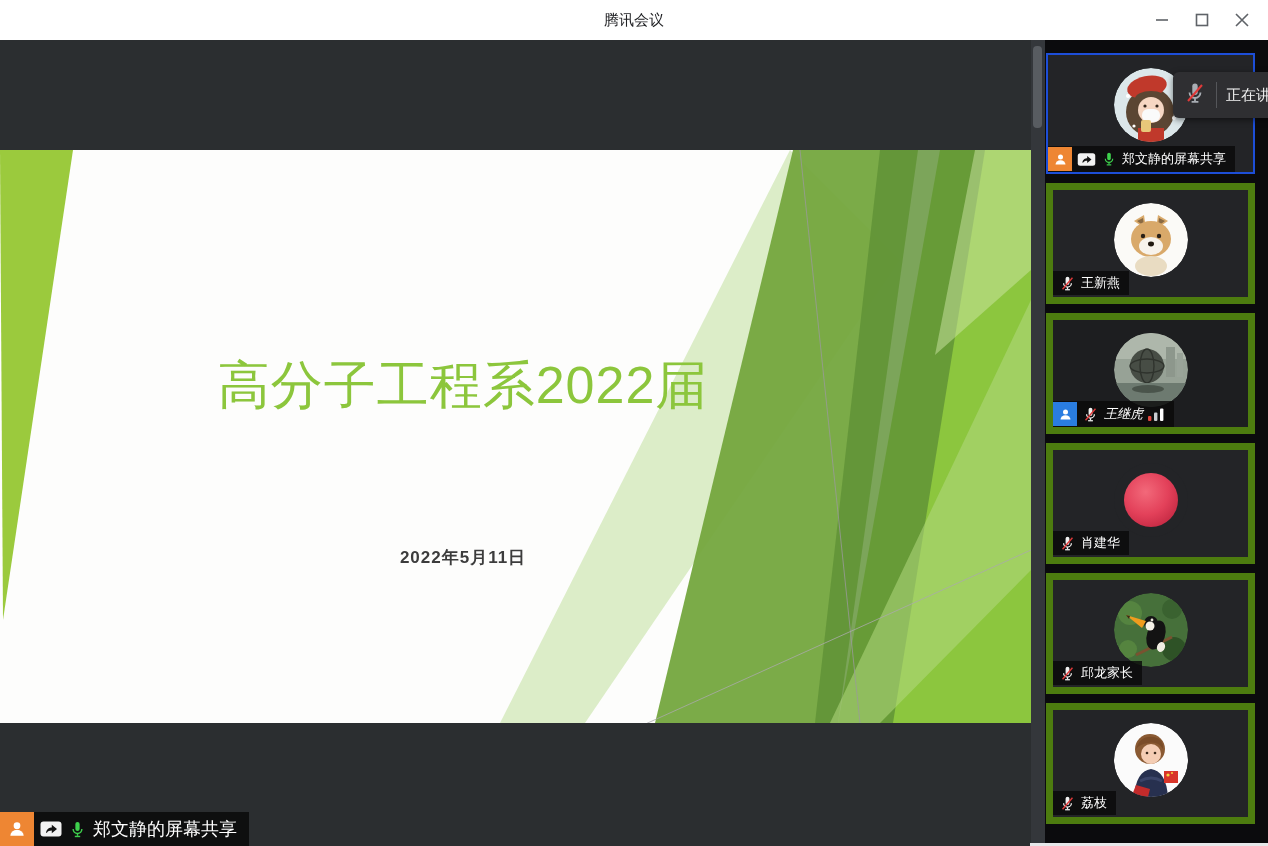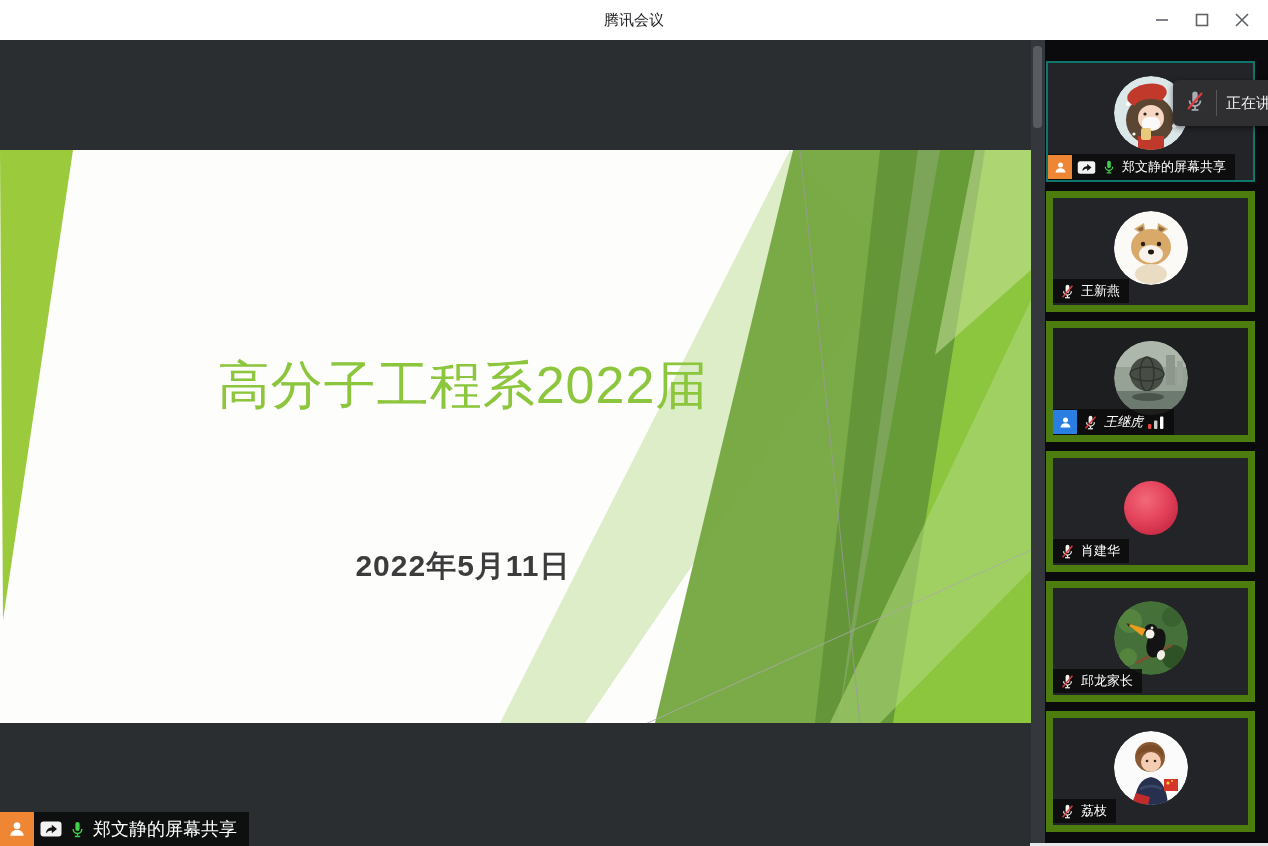--- a/index.html
+++ b/index.html
@@ -14,42 +14,42 @@
   .controls { position:absolute; right:6px; top:0; height:40px; display:flex; align-items:center; }
   .ctrl { width:40px; height:40px; display:flex; align-items:center; justify-content:center; cursor:default; }
 
   
   .main { position:absolute; left:0; top:40px; width:1031px; height:806px; background:#2b2e30; overflow:hidden; }
   .slide { position:absolute; left:0; top:110px; width:1031px; height:573px; background:#fdfdfc; overflow:hidden; }
   .slide svg.deco { position:absolute; left:0; top:0; }
   .slide-title { position:absolute; left:0; top:202px; width:926px; text-align:center;
                  font-size:52px; line-height:1.3; color:#8cc63c; letter-spacing:1px; }
   .slide-date  { position:absolute; left:0; top:396px; width:926px; text-align:center;
-                 font-size:30px; font-weight:bold; color:#3c3c3c; letter-spacing:1px; }
+                 font-size:17px; font-weight:bold; color:#3c3c3c; letter-spacing:1px; }
 
   
   .share-banner { position:absolute; left:0; top:772px; height:34px; display:flex; align-items:center;
                   background:rgba(8,8,8,0.82); padding-right:12px; }
   .share-banner .badge-host { width:34px; height:34px; }
   .share-banner .txt { color:#fff; font-size:18px; margin-left:6px; }
   .share-banner .ic { margin-left:6px; display:flex; }
 
   .badge { display:flex; align-items:center; justify-content:center; flex:none; }
   .badge-host { background:#ee8633; }
   .badge-member { background:#2a7de1; }
 
   
   .scroll-strip { position:absolute; left:1031px; top:40px; width:14px; height:806px; background:#34373b; }
   .scroll-thumb { position:absolute; left:2px; top:6px; width:9px; height:82px; background:#585c61; border-radius:4px; }
 
   
   .sidebar { position:absolute; left:1045px; top:40px; width:223px; height:806px; background:#0b0b0d; padding:13px 0 0 1px; }
   .tile { position:relative; width:209px; height:121px; margin-bottom:9px; background:#232427;
           border:7px solid #4d7c0f; }
-  .tile.active { border:2px solid #0f766e;margin-top:8px; }
+  .tile.active { border:2px solid #1d4ed8; }
   .avatar { position:absolute; left:50%; top:13px; transform:translateX(-50%);
             width:74px; height:74px; border-radius:50%; overflow:hidden; }
   .tile.photo-bg { background:#1d1e20;font-style:italic; }
   .namebar { position:absolute; left:0; bottom:2px; display:flex; align-items:center; gap:5px;
              background:rgba(10,10,10,0.82); padding:3px 9px 3px 6px; color:#fff; font-size:13px;
              white-space:nowrap; }
   .namebar.flush { bottom:0; left:0; padding:0 9px 0 0; height:26px; }
   .namebar .badge { width:24px; height:24px; }
   .namebar .ic { display:flex; flex:none; }
 

